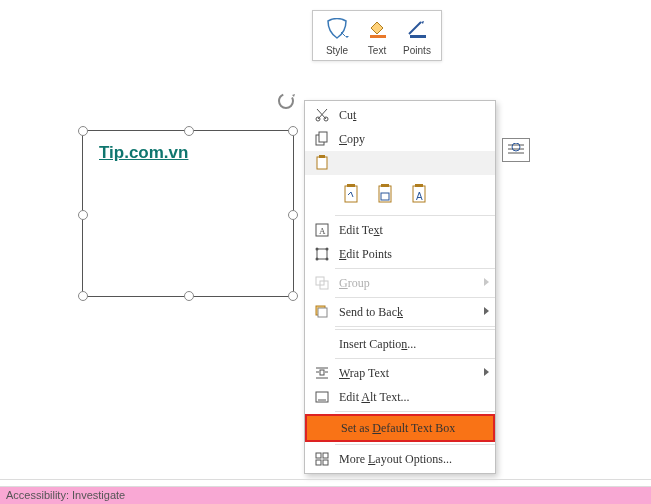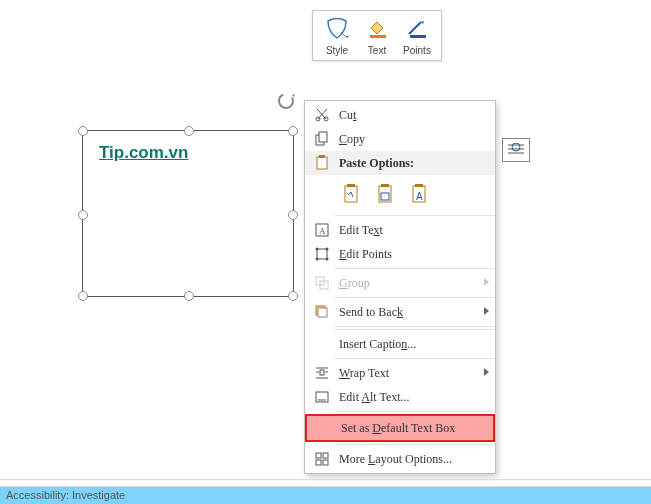--- a/index.html
+++ b/index.html
@@ -145,31 +145,31 @@
   }
   .paste-opt{
     width:24px;height:24px;
     border:1px solid transparent;
     display:flex;align-items:center;justify-content:center;
   }
   .highlight-box{
     border:2px solid #d22;
   }
   .ctx-item.hovered{
-    background:#fca5a5;
+    background:#f97316;
     justify-content:center;
   }
   .und{ text-decoration: underline; text-decoration-color: inherit; }
   
   .status{
     position:absolute;
     left:0;
     bottom:0;
     height:18px;
-    background:#7dd3fc;
+    background:#f9a8d4;
     border-top:1px solid #dcdcdc;
     width:100%;
     font-size:11px;
     color:#555;
     padding:2px 6px;
     box-sizing:border-box;
   }
   
   .rule{
     position:absolute;
@@ -267,21 +267,20 @@
     <span class="lbl"><span class="und">C</span>opy</span>
   </div>
 
   <div class="ctx-item header">
     <span class="icon">
       <svg width="16" height="16">
           <rect x="3" y="2" width="10" height="12" fill="#fff" stroke="#b07d1e"></rect>
           <rect x="5" y="0" width="6" height="3" fill="#b07d1e"></rect>
         </svg>
     </span>
-    <span class="lbl" style="font-weight:600">Paste Options:</span>
   </div>
 
   <div class="paste-row">
     <div class="paste-opt">
       <svg width="20" height="22">
           <rect x="3" y="3" width="12" height="16" fill="#fff" stroke="#b07d1e"></rect>
           <rect x="5" y="1" width="8" height="3" fill="#b07d1e"></rect>
           <path d="M6 12 l3 -3 l2 5" stroke="#2b579a" fill="none"></path>
         </svg>
     </div>

